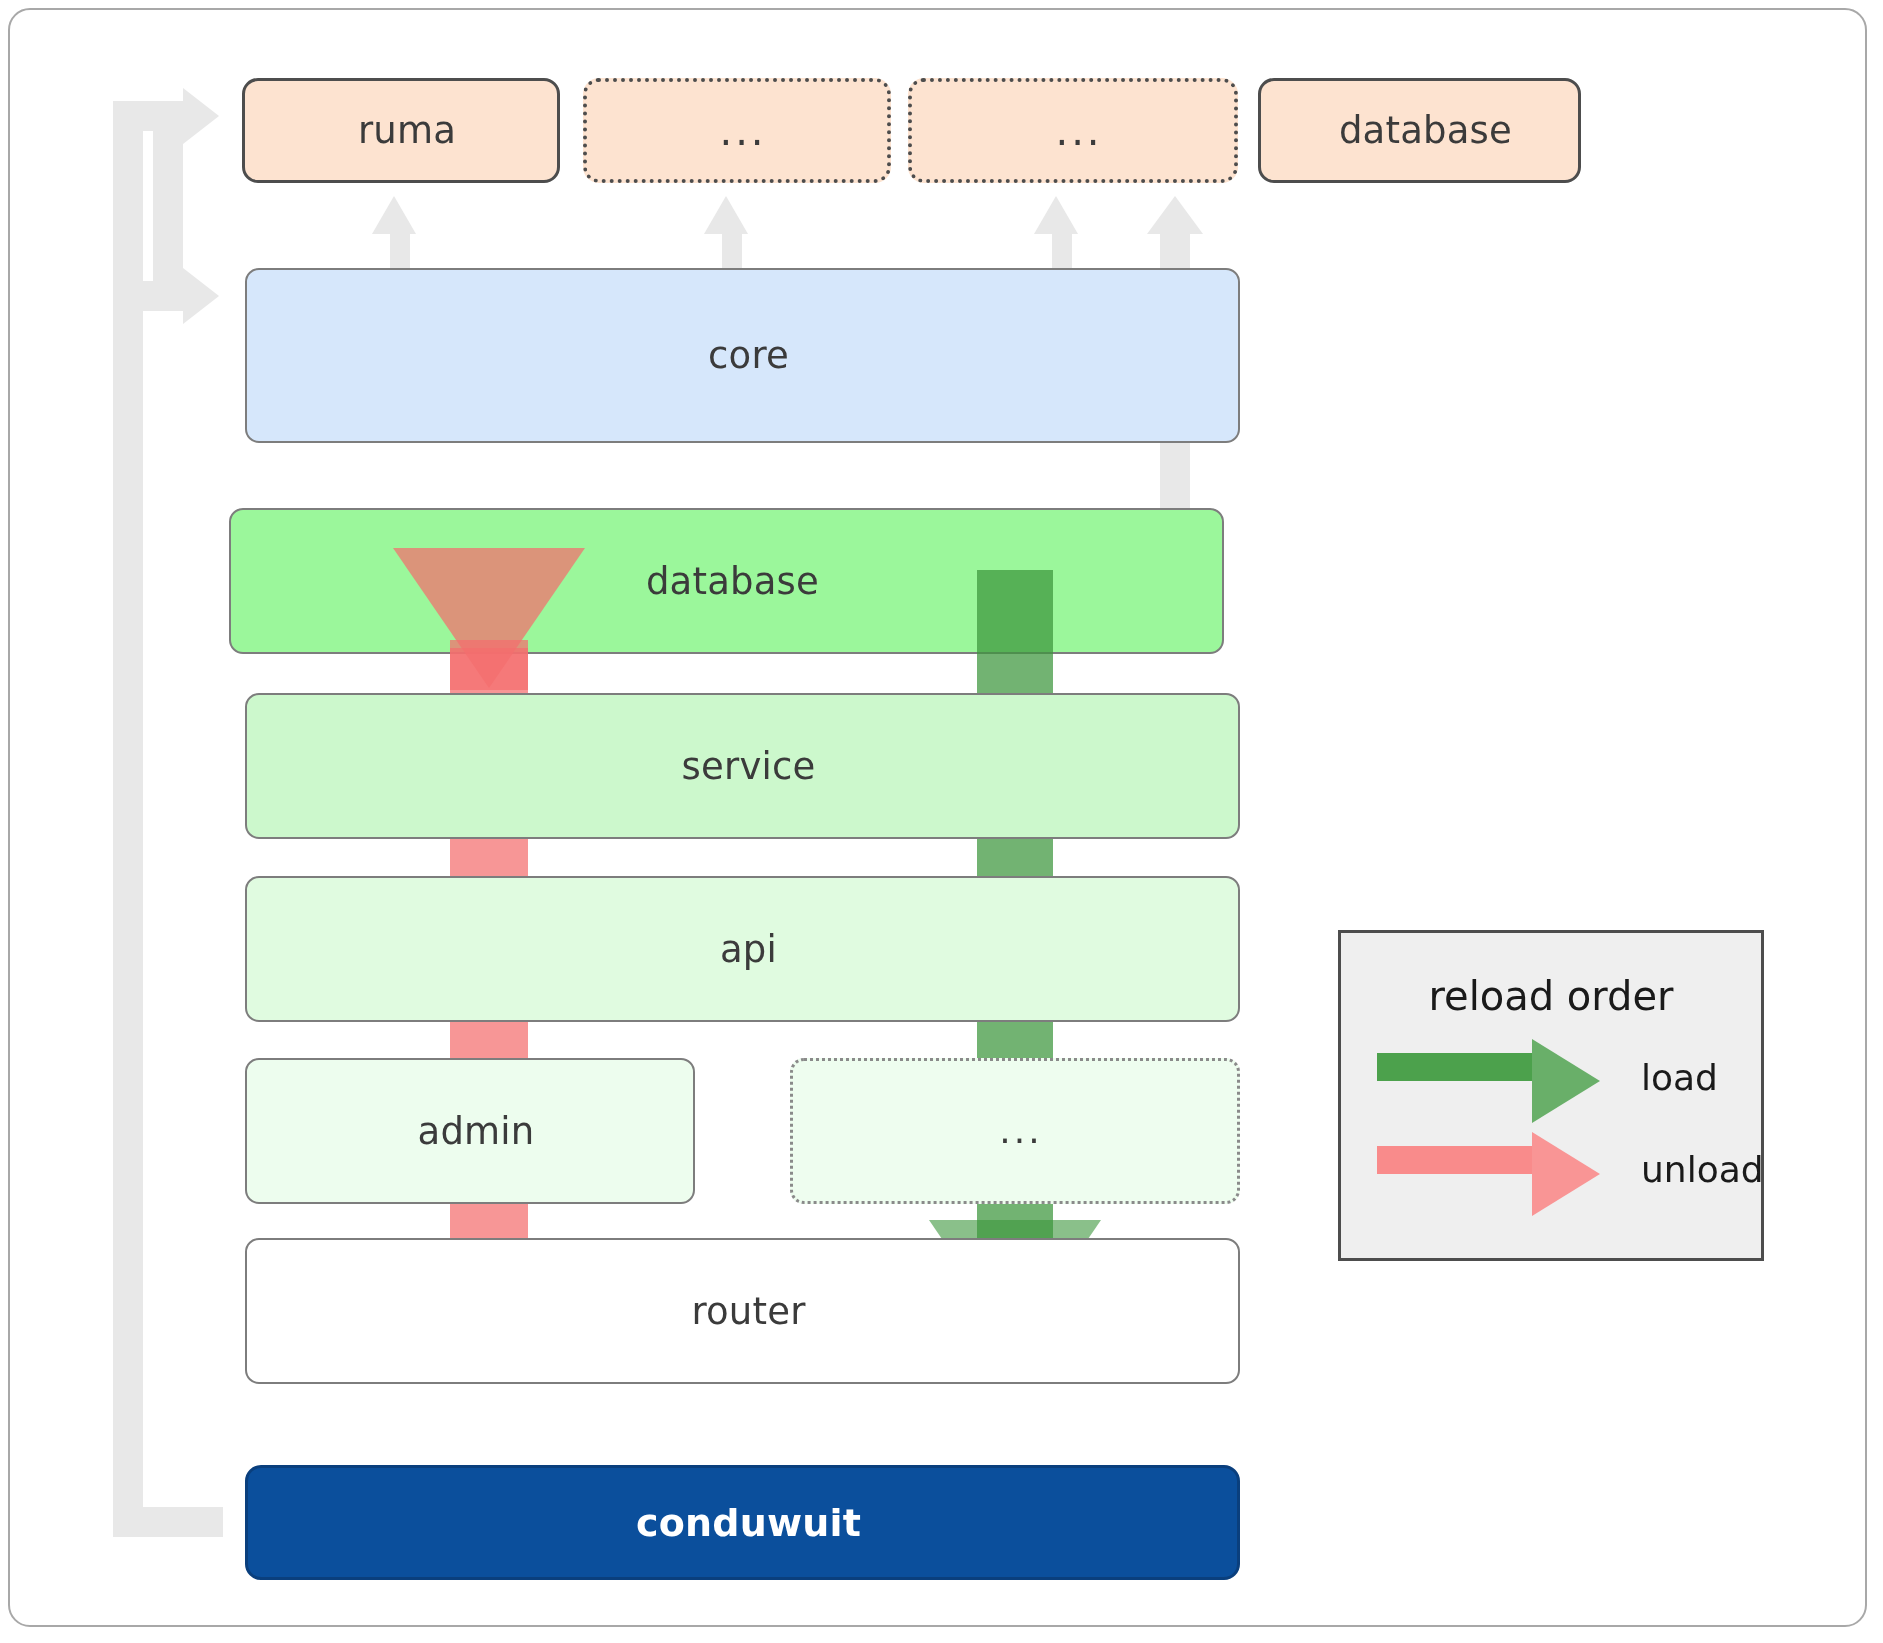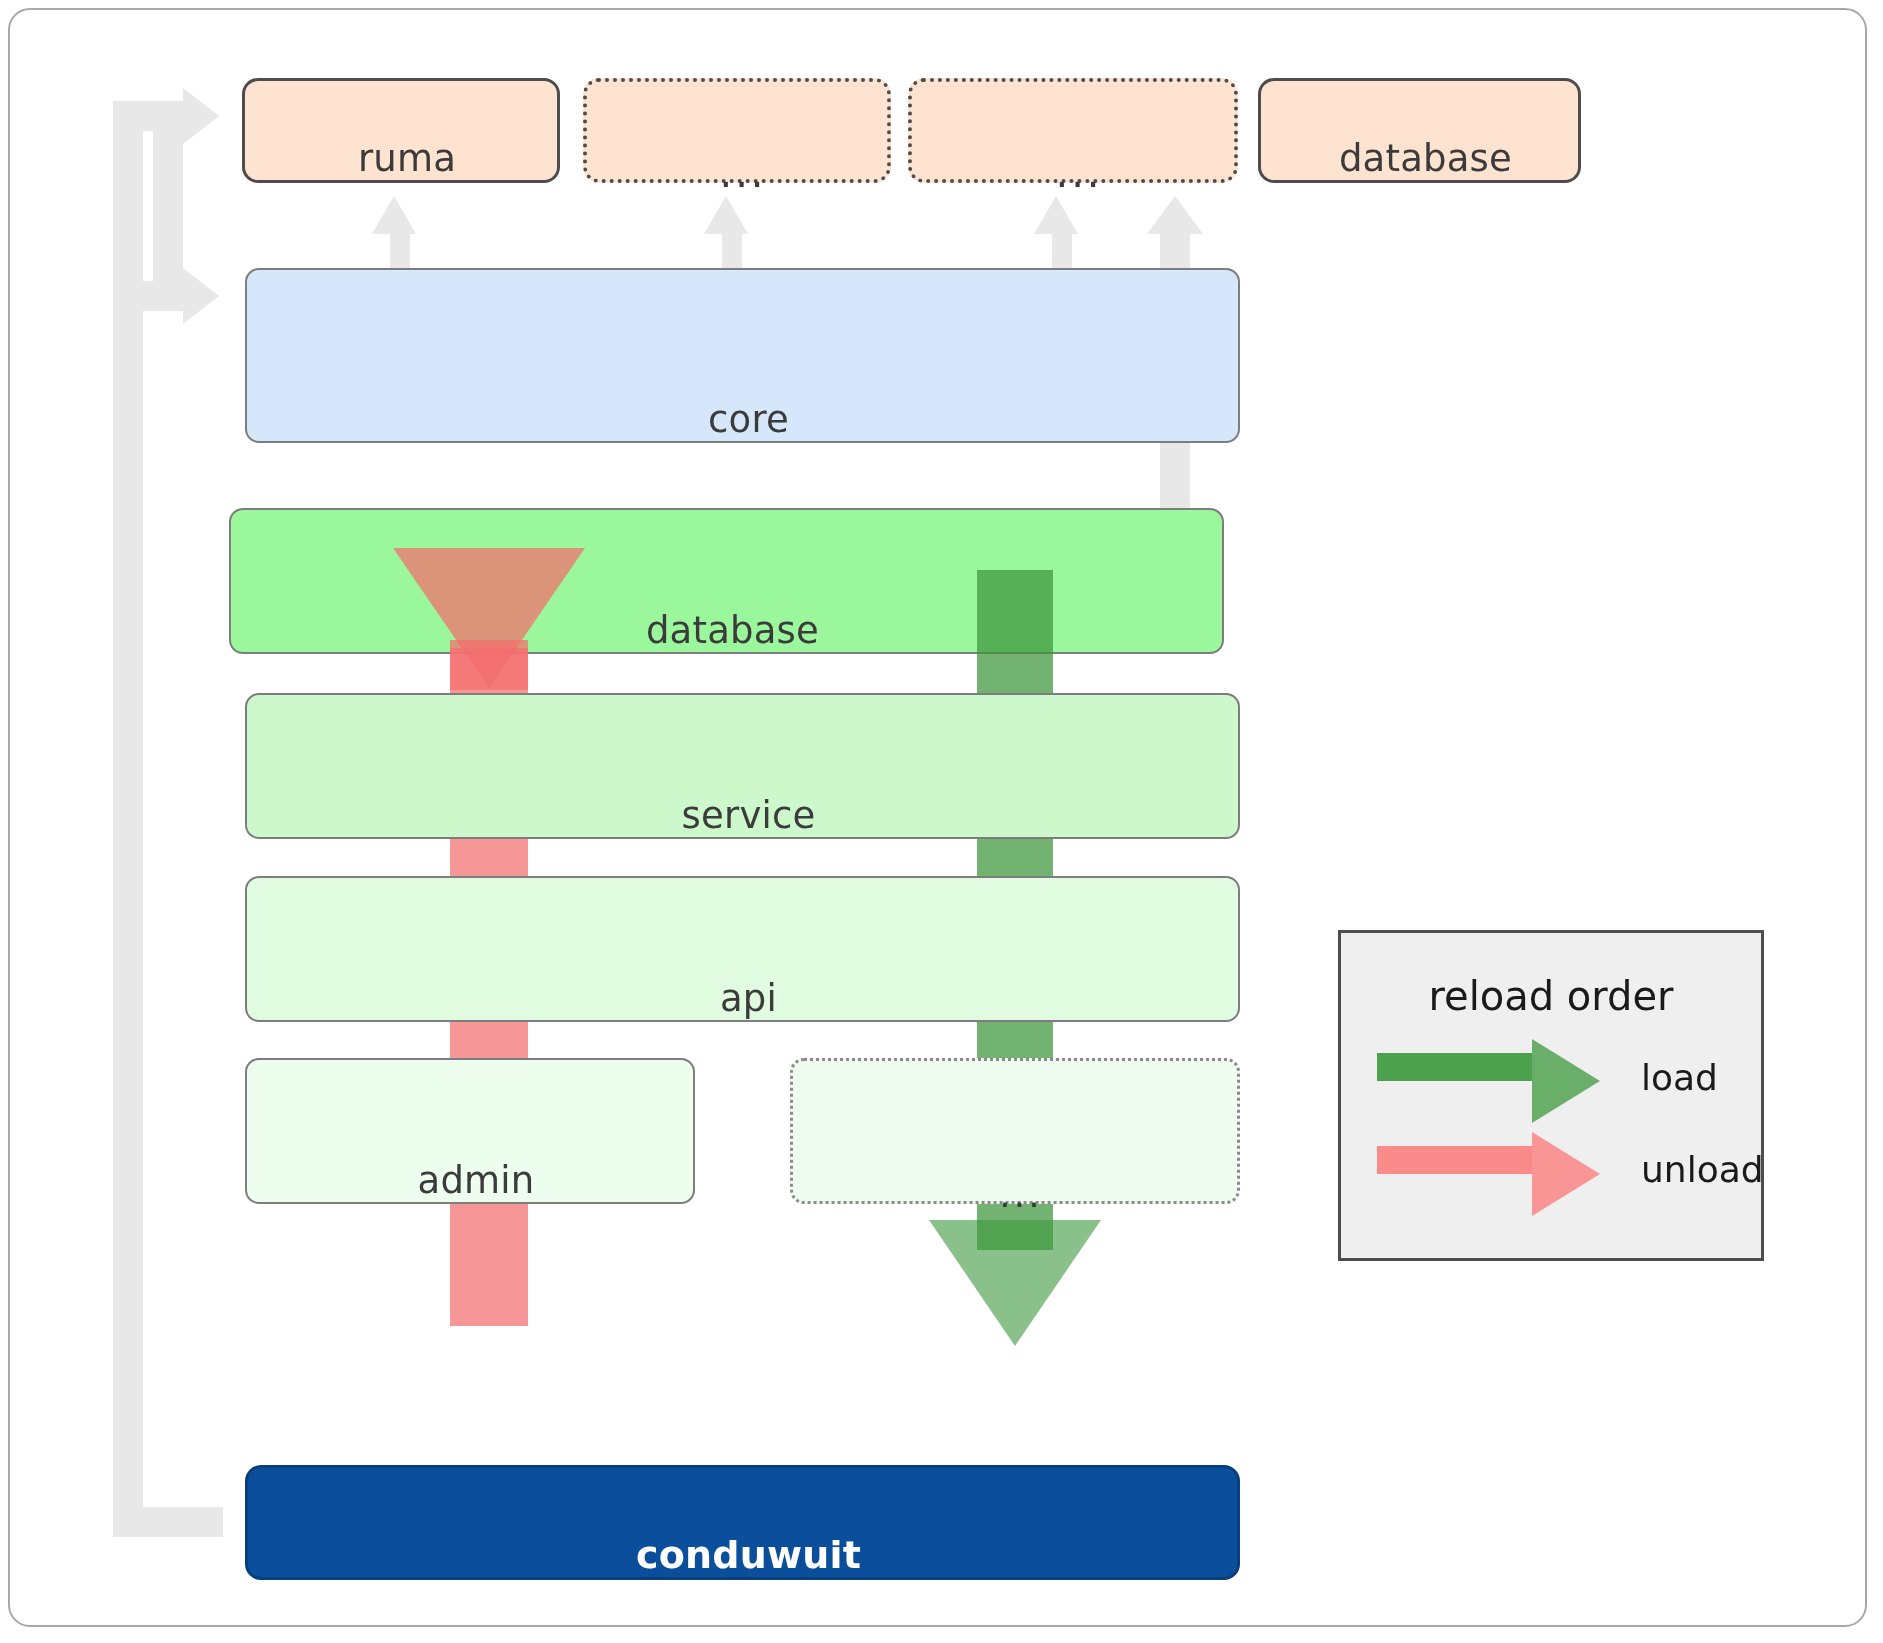--- a/index.html
+++ b/index.html
@@ -27,21 +27,21 @@
     border: 2px solid #a8a8a8;
     border-radius: 22px;
     background: #ffffff;
     box-sizing: border-box;
   }
 
   .node {
     position: absolute;
     box-sizing: border-box;
     display: flex;
-    align-items: flex-end;
+    align-items: center;
     justify-content: center;
     border-radius: 14px;
     font-size: 37px;
     color: #3b3b3b;
     letter-spacing: 0.2px;
     padding-left: 12px;
   }
 
   
   .dep {
@@ -233,20 +233,23 @@
   </div>
 
   <div class="node layer admin" style="left:245px; top:1058px; width:450px;">
     <span>admin</span>
   </div>
 
   <div class="node layer dotsbox" style="left:790px; top:1058px; width:450px;">
     <span class="dots">...</span>
   </div>
 
+  <div class="node layer router" style="left:245px; top:1238px; width:995px;">
+    <span>router</span>
+  </div>
 
   <div class="node app-node" style="left:245px; top:1465px; width:995px; height:115px;">
     <span>conduwuit</span>
   </div>
 
   <div id="legend" style="left:1338px; top:930px; width:426px; height:331px;">
     <div id="legend-title">reload order</div>
 
     <div class="lg-shaft" style="left:36px; top:120px; width:155px; height:28px; background:#4ca14c;"></div>
     <div class="lg-head" style="left:191px; top:106px; border-top:42px solid transparent; border-bottom:42px solid transparent; border-left:68px solid rgba(76,161,76,0.82);"></div>

